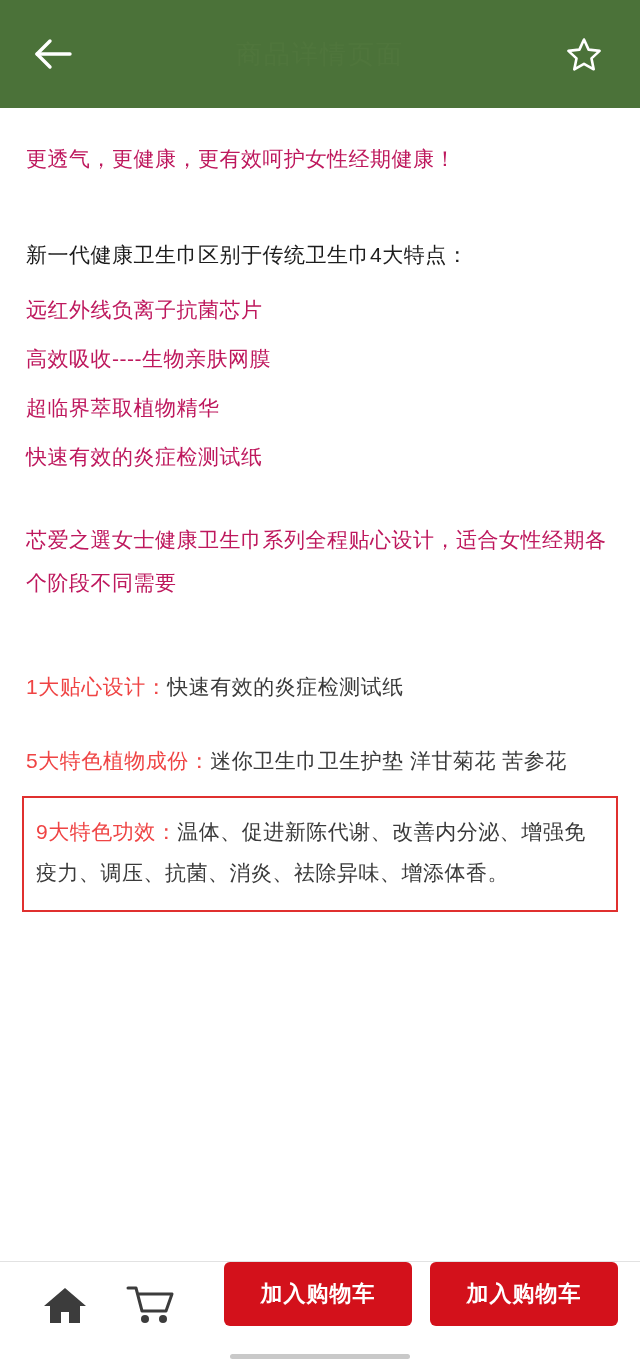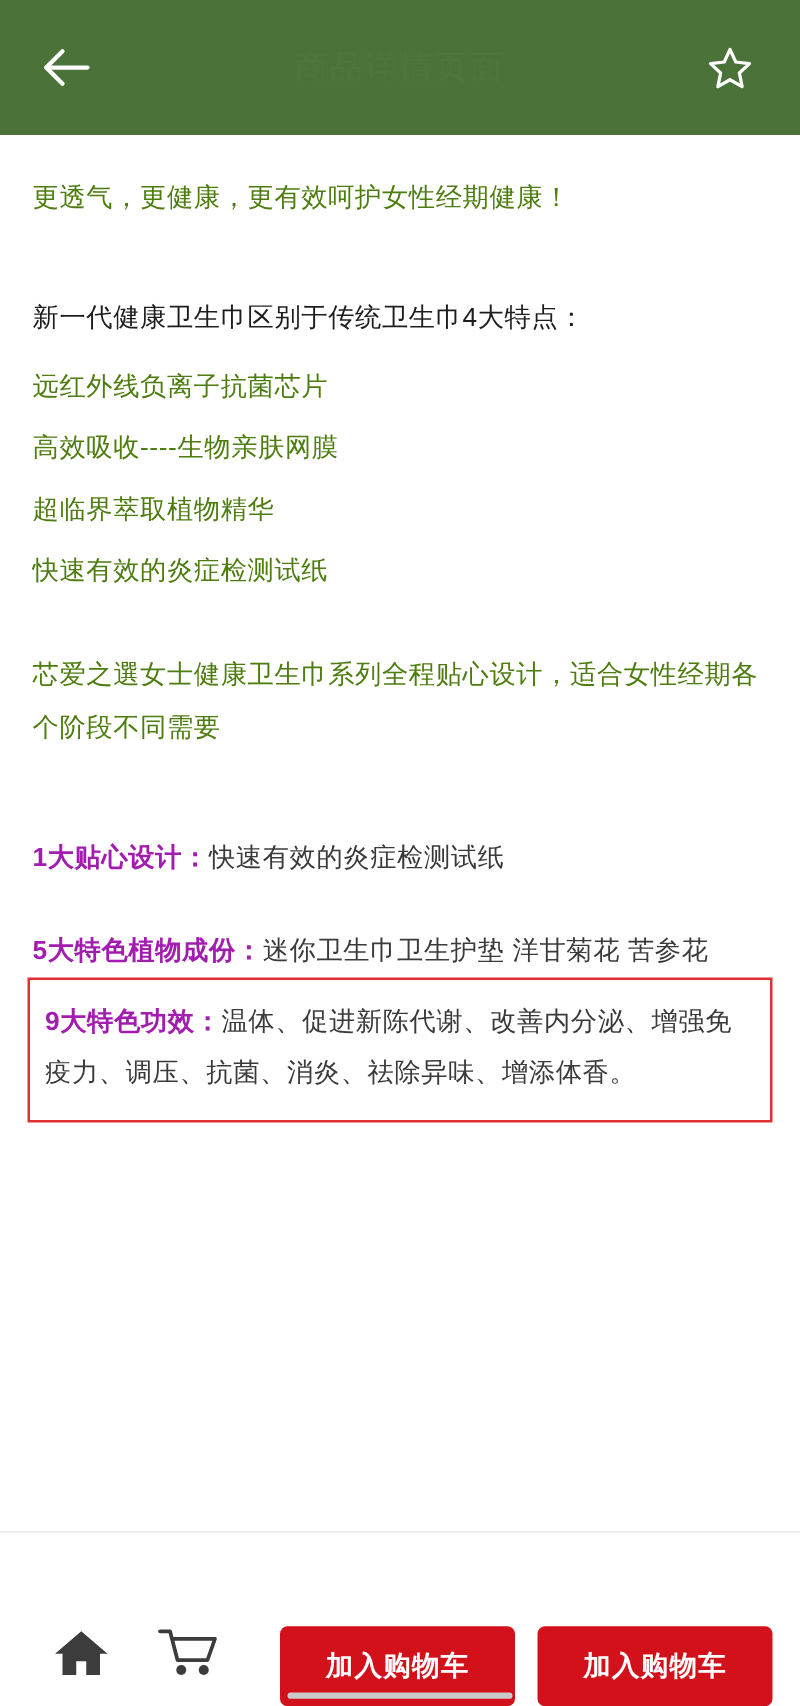--- a/index.html
+++ b/index.html
@@ -53,21 +53,21 @@
   
   .content {
     flex: 1 1 auto;
     padding: 34px 26px 0 26px;
     overflow: hidden;
     color: #222;
   }
   .para {
     font-size: 21px;
     line-height: 1.62;
-    color: #4d7c0f;
+    color: #be185d;
     margin-bottom: 6px;
     letter-spacing: .5px;
   }
   .para.spaced { line-height: 2.05; }
   .gap-lg { height: 56px; }
   .gap-md { height: 34px; }
   .gap-sm { height: 16px; }
 
   .heading {
     font-size: 21px;
@@ -75,39 +75,39 @@
     color: #1d1d1d;
     letter-spacing: .5px;
     line-height: 1.6;
   }
   .kv {
     font-size: 21px;
     line-height: 2.0;
     color: #3a3a3a;
     letter-spacing: .5px;
   }
-  .kv b { color: #a21caf; font-weight: bold; }
+  .kv b { color: #ef4444; font-weight: normal; }
 
   .highlight-box {
     border: 2px solid #e0302f;
     padding: 14px 14px 16px 12px;
-    margin-top: 0;
+    margin-top: 14px;
     margin-left: -4px;
     margin-right: -4px;
   }
   .highlight-box .kv { line-height: 1.95; }
 
   
   .bottombar {
     flex: 0 0 auto;
-    height: 140px;
+    height: 104px;
     border-top: 1px solid #e2e2e2;
     background: #fff;
     display: flex;
-    align-items: flex-end;
+    align-items: flex-start;
     padding: 0 22px;
     gap: 0;
   }
   .bb-icon {
     width: 86px;
     height: 86px;
     display: flex;
     align-items: center;
     justify-content: center;
     color: #3c3c3c;

